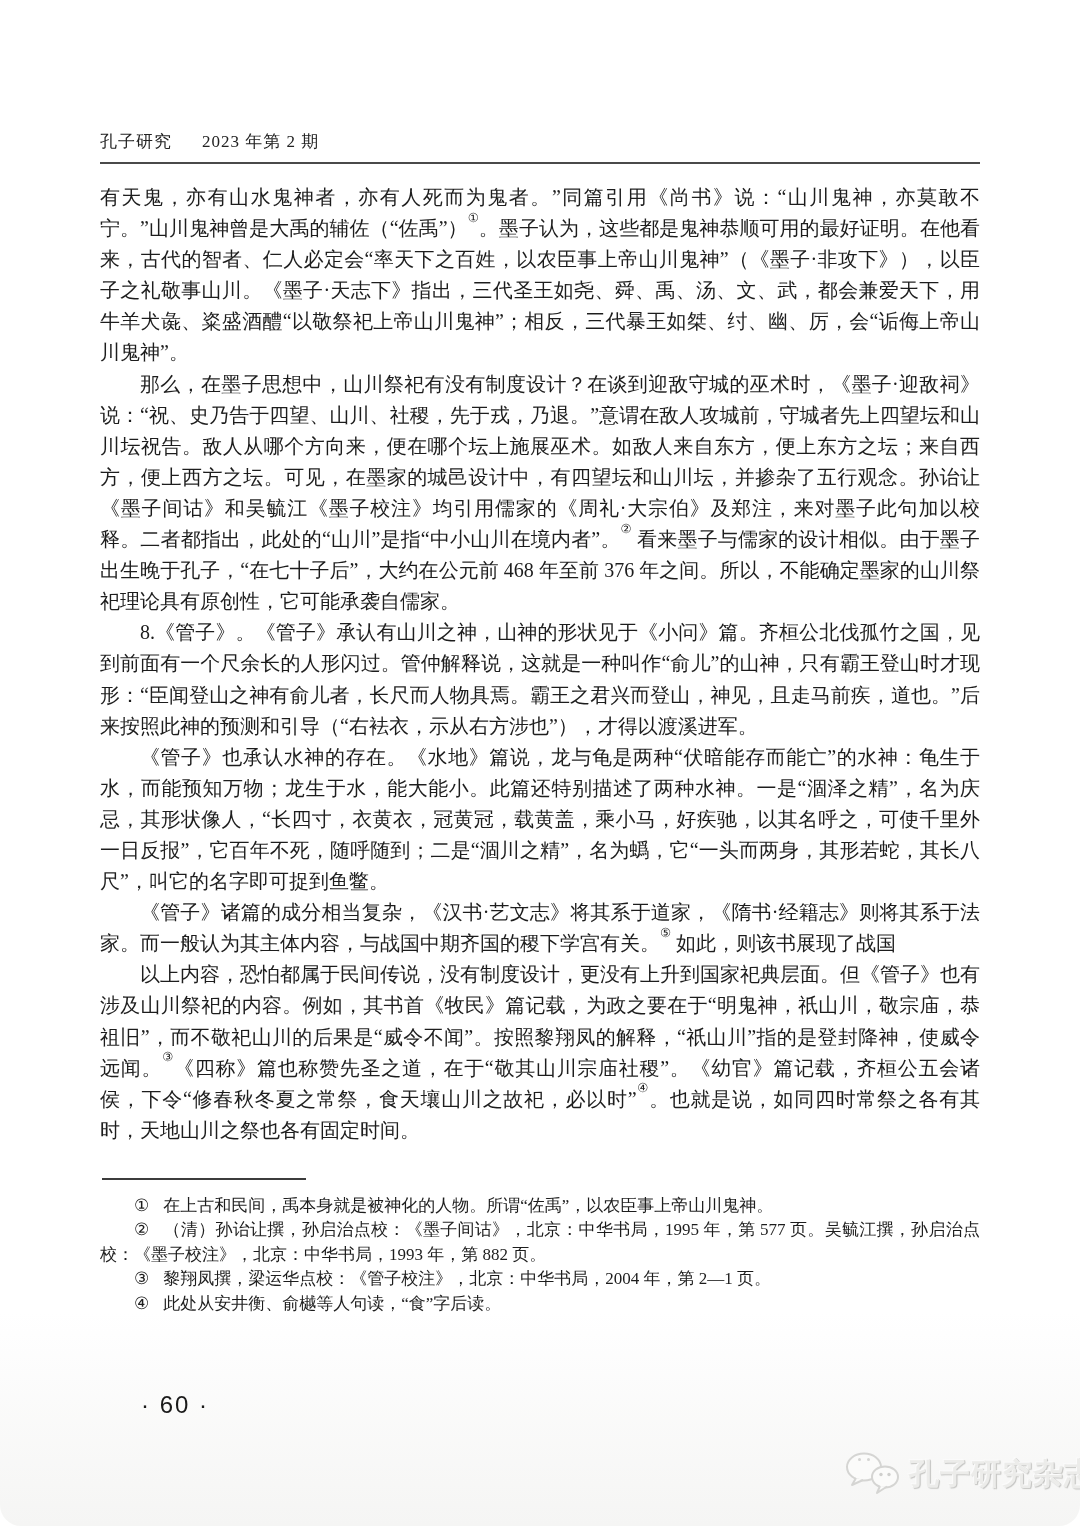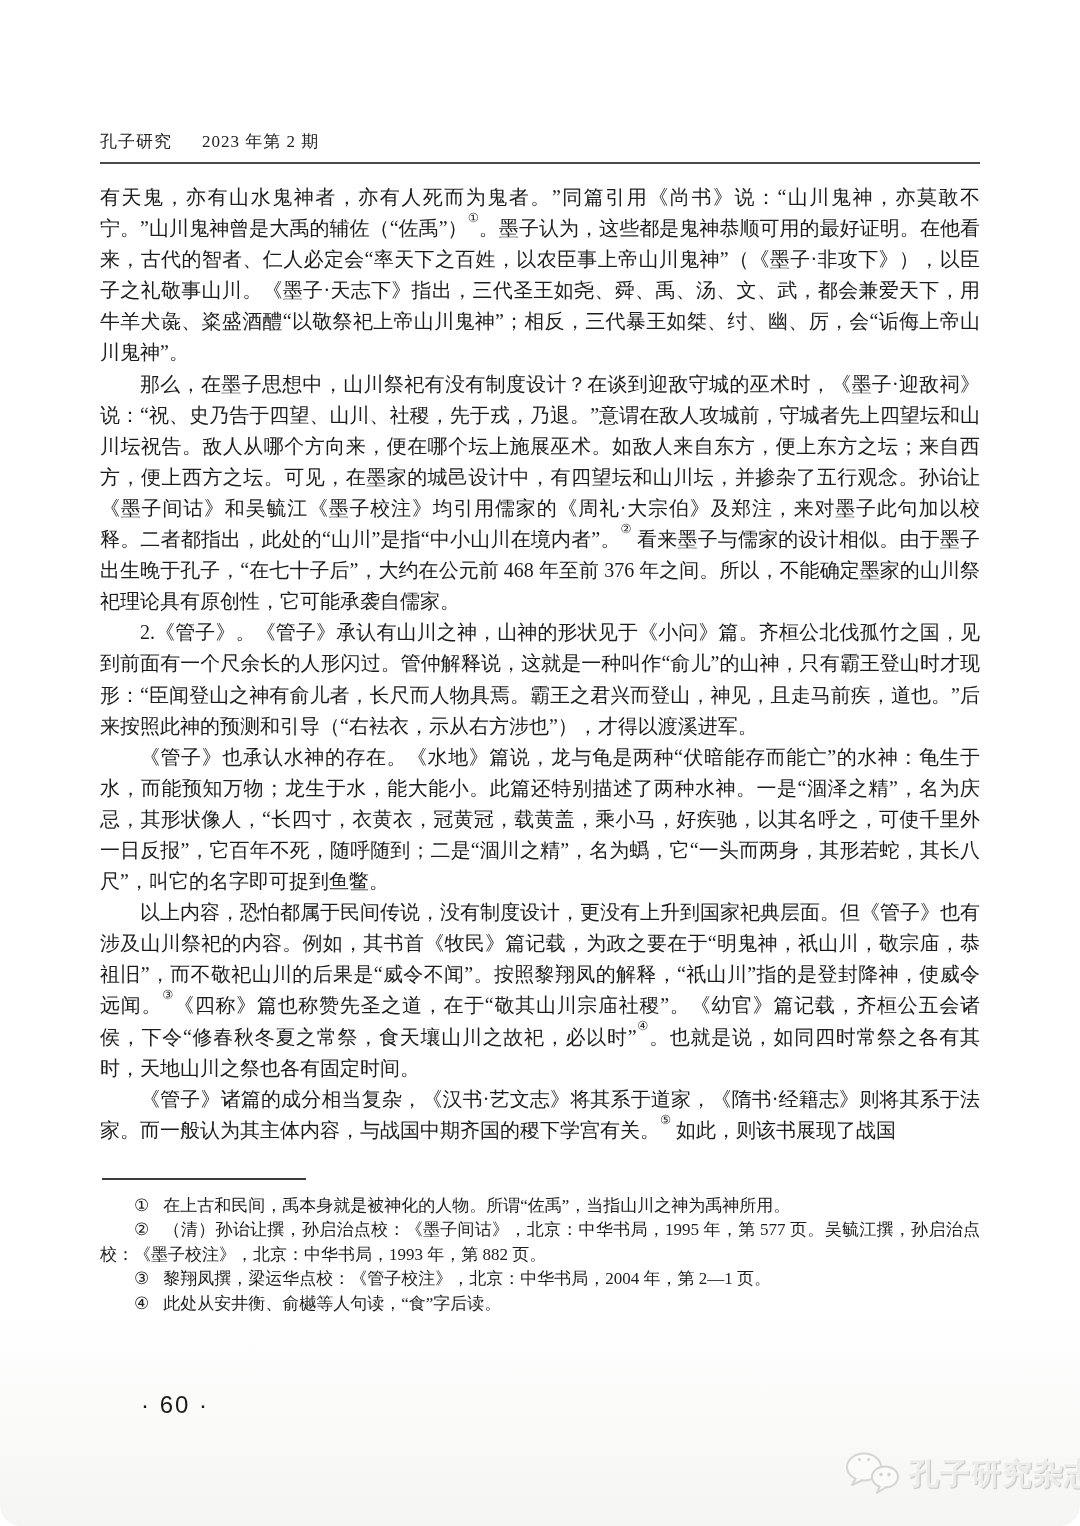--- a/index.html
+++ b/index.html
@@ -119,30 +119,30 @@
 
 <div class="page">
 
   <div class="running-head">
     <span>孔子研究</span><span class="issue">2023 年第 2 期</span>
   </div>
 
   <div class="article-body">
     <p class="no-indent">有天鬼，亦有山水鬼神者，亦有人死而为鬼者。”同篇引用《尚书》说：“山川鬼神，亦莫敢不宁。”山川鬼神曾是大禹的辅佐（“佐禹”）<sup>①</sup>。墨子认为，这些都是鬼神恭顺可用的最好证明。在他看来，古代的智者、仁人必定会“率天下之百姓，以农臣事上帝山川鬼神”（《墨子·非攻下》），以臣子之礼敬事山川。《墨子·天志下》指出，三代圣王如尧、舜、禹、汤、文、武，都会兼爱天下，用牛羊犬彘、粢盛酒醴“以敬祭祀上帝山川鬼神”；相反，三代暴王如桀、纣、幽、厉，会“诟侮上帝山川鬼神”。</p>
     <p>那么，在墨子思想中，山川祭祀有没有制度设计？在谈到迎敌守城的巫术时，《墨子·迎敌祠》说：“祝、史乃告于四望、山川、社稷，先于戎，乃退。”意谓在敌人攻城前，守城者先上四望坛和山川坛祝告。敌人从哪个方向来，便在哪个坛上施展巫术。如敌人来自东方，便上东方之坛；来自西方，便上西方之坛。可见，在墨家的城邑设计中，有四望坛和山川坛，并掺杂了五行观念。孙诒让《墨子间诂》和吴毓江《墨子校注》均引用儒家的《周礼·大宗伯》及郑注，来对墨子此句加以校释。二者都指出，此处的“山川”是指“中小山川在境内者”。<sup>②</sup> 看来墨子与儒家的设计相似。由于墨子出生晚于孔子，“在七十子后”，大约在公元前 468 年至前 376 年之间。所以，不能确定墨家的山川祭祀理论具有原创性，它可能承袭自儒家。</p>
-    <p>2.《管子》。《管子》承认有山川之神，山神的形状见于《小问》篇。齐桓公北伐孤竹之国，见到前面有一个尺余长的人形闪过。管仲解释说，这就是一种叫作“俞儿”的山神，只有霸王登山时才现形：“臣闻登山之神有俞儿者，长尺而人物具焉。霸王之君兴而登山，神见，且走马前疾，道也。”后来按照此神的预测和引导（“右袪衣，示从右方涉也”），才得以渡溪进军。</p>
+    <p>8.《管子》。《管子》承认有山川之神，山神的形状见于《小问》篇。齐桓公北伐孤竹之国，见到前面有一个尺余长的人形闪过。管仲解释说，这就是一种叫作“俞儿”的山神，只有霸王登山时才现形：“臣闻登山之神有俞儿者，长尺而人物具焉。霸王之君兴而登山，神见，且走马前疾，道也。”后来按照此神的预测和引导（“右袪衣，示从右方涉也”），才得以渡溪进军。</p>
     <p>《管子》也承认水神的存在。《水地》篇说，龙与龟是两种“伏暗能存而能亡”的水神：龟生于水，而能预知万物；龙生于水，能大能小。此篇还特别描述了两种水神。一是“涸泽之精”，名为庆忌，其形状像人，“长四寸，衣黄衣，冠黄冠，载黄盖，乘小马，好疾驰，以其名呼之，可使千里外一日反报”，它百年不死，随呼随到；二是“涸川之精”，名为蟡，它“一头而两身，其形若蛇，其长八尺”，叫它的名字即可捉到鱼鳖。</p>
+    <p>《管子》诸篇的成分相当复杂，《汉书·艺文志》将其系于道家，《隋书·经籍志》则将其系于法家。而一般认为其主体内容，与战国中期齐国的稷下学宫有关。<sup>⑤</sup> 如此，则该书展现了战国</p>
     <p>以上内容，恐怕都属于民间传说，没有制度设计，更没有上升到国家祀典层面。但《管子》也有涉及山川祭祀的内容。例如，其书首《牧民》篇记载，为政之要在于“明鬼神，祇山川，敬宗庙，恭祖旧”，而不敬祀山川的后果是“威令不闻”。按照黎翔凤的解释，“祇山川”指的是登封降神，使威令远闻。<sup>③</sup>《四称》篇也称赞先圣之道，在于“敬其山川宗庙社稷”。《幼官》篇记载，齐桓公五会诸侯，下令“修春秋冬夏之常祭，食天壤山川之故祀，必以时”<sup>④</sup>。也就是说，如同四时常祭之各有其时，天地山川之祭也各有固定时间。</p>
-    <p>《管子》诸篇的成分相当复杂，《汉书·艺文志》将其系于道家，《隋书·经籍志》则将其系于法家。而一般认为其主体内容，与战国中期齐国的稷下学宫有关。<sup>⑤</sup> 如此，则该书展现了战国</p>
   </div>
 
   <div class="footnote-separator"></div>
   <div class="footnote-list">
     <p>
-      <span class="fn-label">①</span><span>在上古和民间，禹本身就是被神化的人物。所谓“佐禹”，当指山川之神为禹神所用。</span>
+      <span class="fn-label">①</span><span>在上古和民间，禹本身就是被神化的人物。所谓“佐禹”，以农臣事上帝山川鬼神。</span>
     </p>
     <p>
       <span class="fn-label">②</span><span>（清）孙诒让撰，孙启治点校：《墨子间诂》，北京：中华书局，1995 年，第 577 页。吴毓江撰，孙启治点校：《墨子校注》，北京：中华书局，1993 年，第 882 页。</span>
     </p>
     <p>
       <span class="fn-label">③</span><span>黎翔凤撰，梁运华点校：《管子校注》，北京：中华书局，2004 年，第 2—1 页。</span>
     </p>
     <p>
       <span class="fn-label">④</span><span>此处从安井衡、俞樾等人句读，“食”字后读。</span>
     </p>

